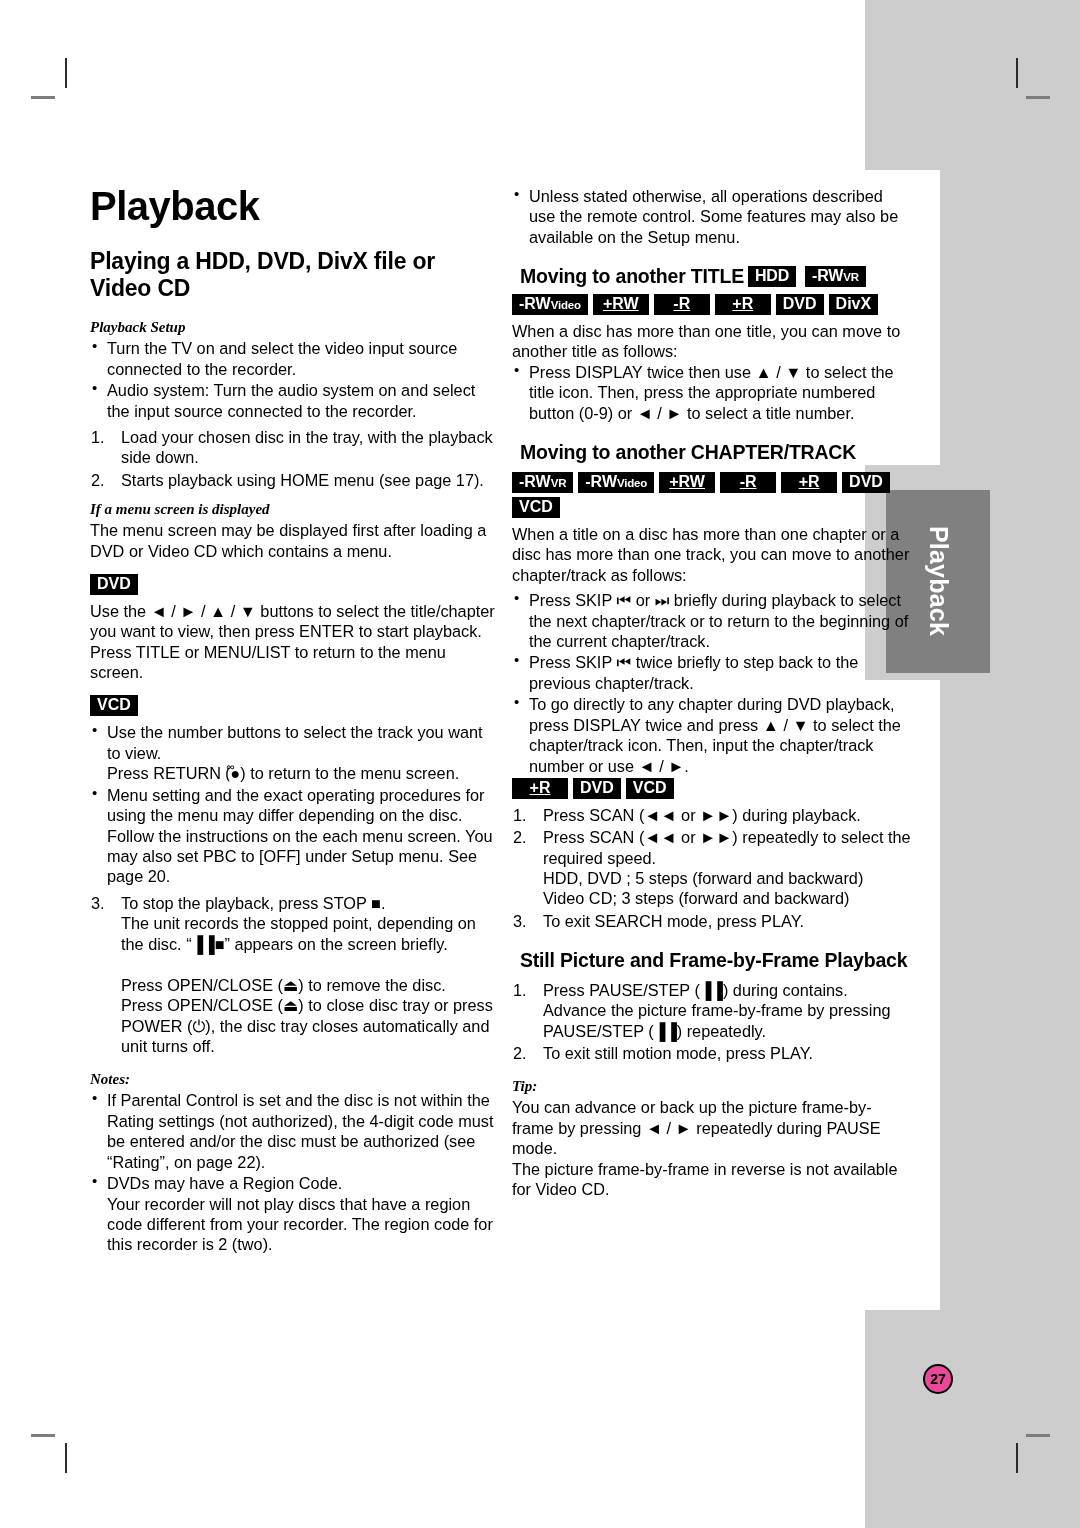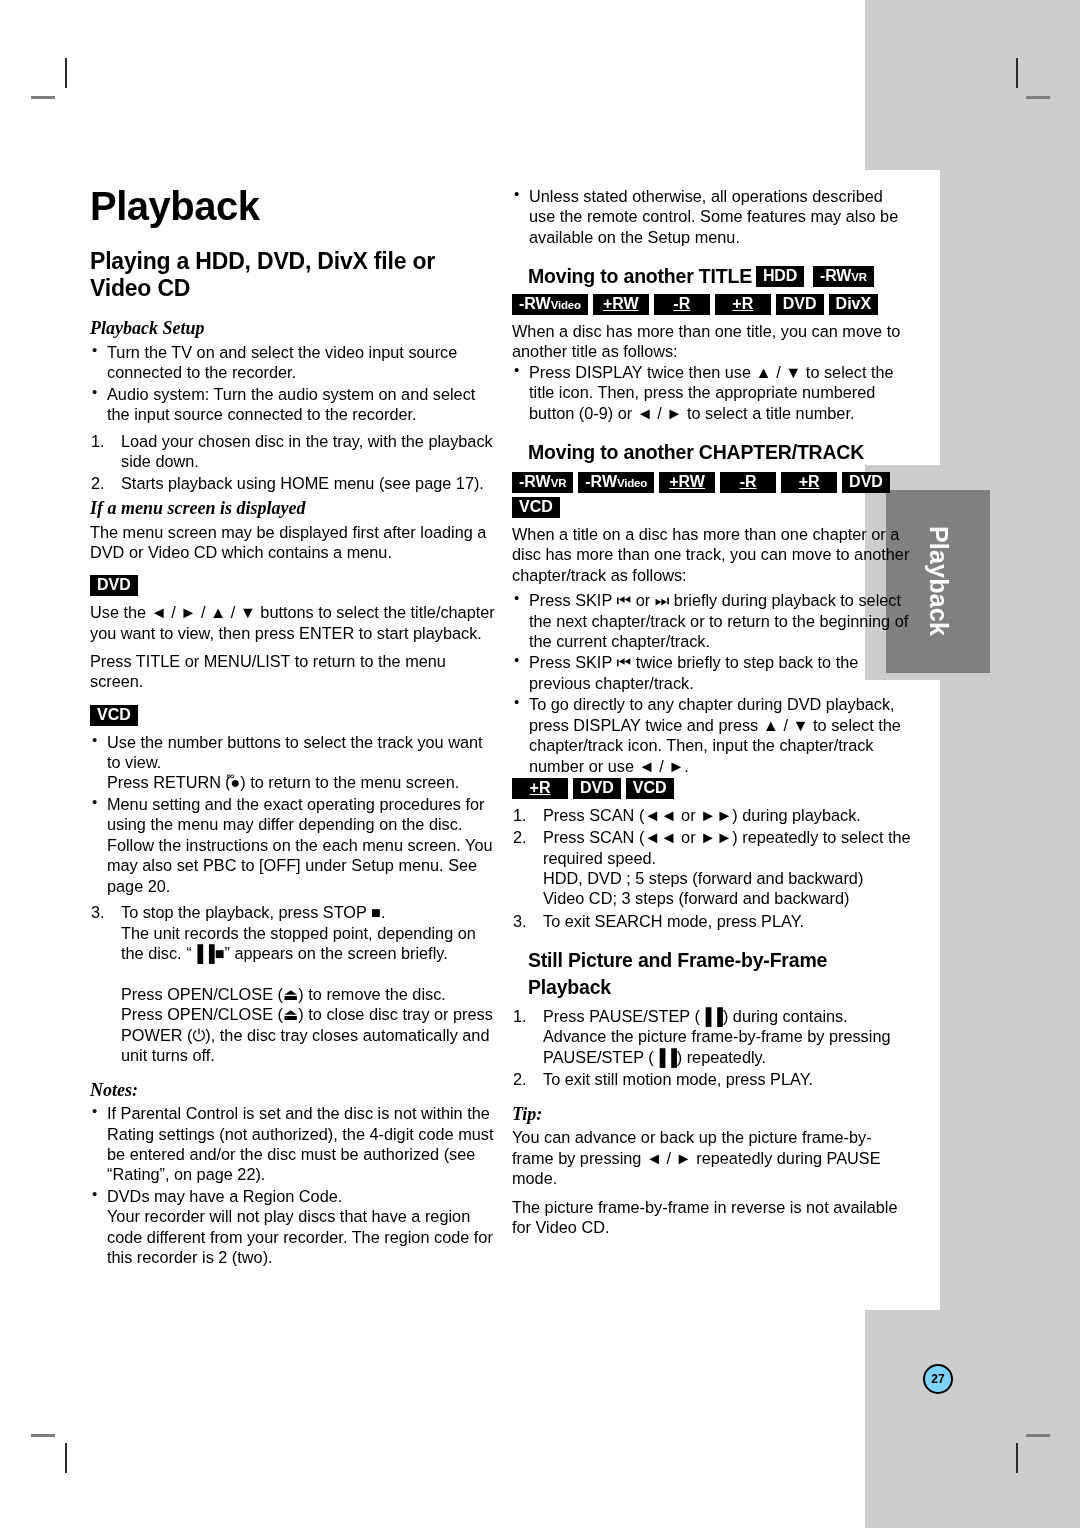--- a/index.html
+++ b/index.html
@@ -47,55 +47,55 @@
     font-size:25px; font-weight:bold;
     display:flex; align-items:center; justify-content:center;
     writing-mode:vertical-rl;
     letter-spacing:0.2px;
   }
 
   
   #page-number {
     position:absolute; left:923px; top:1364px;
     width:30px; height:30px; border-radius:50%;
-    border:2.5px solid #000; background:#7dd3fc;
-    font-size:12px; font-weight:bold;
+    border:2.5px solid #000; background:#ec4899;
+    font-size:14px; font-weight:bold;
     display:flex; align-items:center; justify-content:center;
   }
 
   
   .column { position:absolute; top:186px; }
   #col-left  { left:90px;  width:405px; }
   #col-right { left:512px; width:400px; }
 
   
   h1.chapter-title {
     font-size:40px; font-weight:bold; margin:0 0 22px 0;
     letter-spacing:-0.5px; line-height:1.0;
   }
   h2.section-title {
     font-size:23px; font-weight:bold; margin:0 0 16px 0;
     line-height:1.18; letter-spacing:-0.2px;
   }
   h3.subhead {
-    font-size:18px; font-weight:bold; font-style:italic;
+    font-size:15px; font-weight:bold; font-style:italic;
     margin:14px 0 2px 0; line-height:1.2;
     font-family:"Liberation Serif", serif;
   }
-  h3.subhead.tight { margin-top:4px; }
+  h3.subhead.tight { margin-top:10px; }
   h4.badge-head {
-    font-size:19.5px; font-weight:bold; margin:16px 0 3px 16px;
+    font-size:19.5px; font-weight:bold; margin:16px 0 3px 8px;
     line-height:1.35; letter-spacing:-0.2px;
   }
   h4.badge-head.plain { margin-bottom:6px; }
 
   p.body, li.body {
     font-size:16.3px; line-height:1.255; margin:0 0 0 0;
   }
-  p.body + p.body { margin-top:8px; }
+  p.body + p.body { margin-top:0; }
   .gap { height:11px; }
   .gap-sm { height:5px; }
 
   ul.bullets { list-style:none; margin:0; padding:0; }
   ul.bullets > li {
     position:relative; padding-left:17px;
     font-size:16.3px; line-height:1.255; margin-bottom:1px;
   }
   ul.bullets > li::before {
     content:"\2022"; position:absolute; left:2px; top:-1px;

